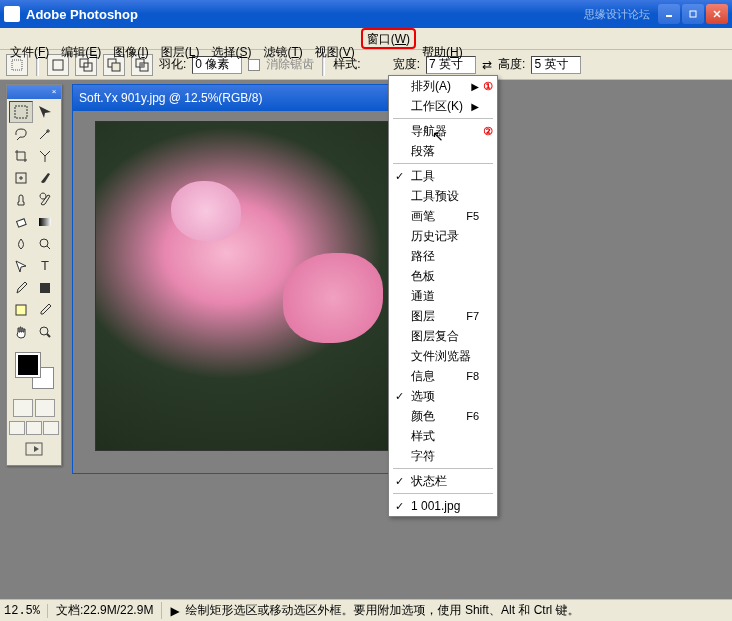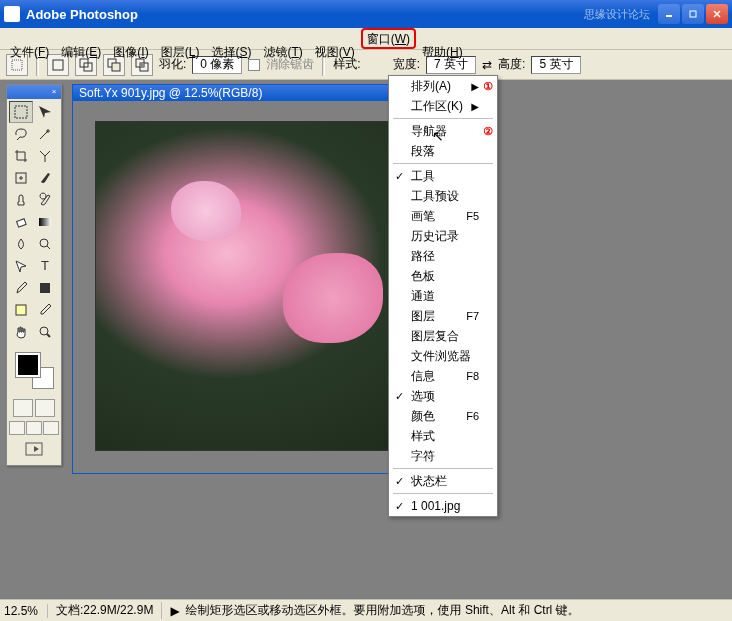--- a/index.html
+++ b/index.html
@@ -18,60 +18,60 @@
 .menubar { height: 22px; background: #ece9d8; display: flex; padding-left: 4px; border-bottom: 1px solid #c0c0b0; position: relative; }
 .menu-item { padding: 16px 6px; font-size: 12px; cursor: pointer; }
 .menu-item .underline { text-decoration: underline; }
 .menu-item.highlight { border: 2px solid #e00; border-radius: 4px; padding: 1px 4px; }
 
 .optbar { height: 30px; background: #ece9d8; border-bottom: 1px solid #c0c0b0; display: flex; align-items: center; padding: 0 6px; font-size: 12px; gap: 6px; }
 .optbar .icon-slot { width: 22px; height: 22px; border: 1px solid #999; background: #f4f3ec; display: flex; align-items: center; justify-content: center; }
 .optbar .sep { width: 3px; height: 22px; border-left: 1px solid #aaa; border-right: 1px solid #fff; margin: 0 2px; }
 .optbar input[type="text"] { height: 18px; border: 1px inset #999; font-size: 12px; padding: 0 2px; background: #fff; }
 .optbar .chk { width: 12px; height: 12px; border: 1px solid #888; background: #fff; }
-.optbar .valbox { width: 50px; text-align: center; }
+.optbar .valbox { width: 50px; }
 
 .workspace { position: absolute; top: 80px; left: 0; right: 0; bottom: 22px; background: #808080; }
 
 .toolbox { position: absolute; left: 6px; top: 4px; width: 56px; background: #ece9d8; border: 1px solid #888; box-shadow: 1px 1px 2px rgba(0,0,0,0.3); }
 .toolbox-head { height: 14px; background: linear-gradient(to bottom, #5289e8, #2d6cd8); display: flex; align-items: center; justify-content: flex-end; padding-right: 2px; }
 .toolbox-head .x { width: 10px; height: 10px; font-size: 8px; color: #fff; text-align: center; line-height: 10px; }
 .tools { display: flex; flex-wrap: wrap; padding: 2px; }
 .tool { width: 24px; height: 22px; display: flex; align-items: center; justify-content: center; border: 1px solid transparent; }
 .tool.sel { background: #d8d8c8; border: 1px inset #999; }
 .tool svg { width: 16px; height: 16px; }
 .fg-bg { position: relative; width: 48px; height: 44px; margin: 4px auto; }
 .fg-bg .fg { position: absolute; left: 6px; top: 4px; width: 24px; height: 24px; background: #000; border: 2px solid #fff; outline: 1px solid #888; }
 .fg-bg .bg { position: absolute; right: 4px; bottom: 4px; width: 22px; height: 22px; background: #fff; border: 1px solid #888; }
 .quickmask { display: flex; justify-content: center; gap: 2px; padding: 2px; }
 .quickmask .qm { width: 20px; height: 18px; border: 1px solid #999; background: #f4f3ec; }
 .screenmode { display: flex; justify-content: center; gap: 1px; padding: 2px; }
 .screenmode .sm { width: 16px; height: 14px; border: 1px solid #999; background: #f4f3ec; }
 
 .docwin { position: absolute; left: 72px; top: 4px; width: 420px; height: 390px; background: #808080; border: 1px solid #0a58cc; }
-.docwin-title { height: 16px; background: linear-gradient(to bottom, #3a76e0, #0a58cc); color: #fff; font-size: 12px; display: flex; align-items: center; padding: 0 6px; }
+.docwin-title { height: 26px; background: linear-gradient(to bottom, #3a76e0, #0a58cc); color: #fff; font-size: 12px; display: flex; align-items: center; padding: 0 6px; }
 .docwin-title .doc-x { margin-left: auto; width: 18px; height: 16px; background: #d84530; border-radius: 2px; color: #fff; text-align: center; line-height: 15px; font-size: 10px; }
 .canvas { position: absolute; left: 22px; top: 36px; width: 376px; height: 330px; background: #fff; border: 1px solid #333; }
 .photo { width: 100%; height: 100%; background: radial-gradient(ellipse at 35% 40%, #f7b8d0 0%, #e887b0 18%, #2a3a28 45%, #1a2818 100%); position: relative; overflow: hidden; }
 .photo::before { content: ''; position: absolute; left: 50%; top: 40%; width: 100px; height: 90px; background: radial-gradient(circle, #f0a0c0, #e070a0); border-radius: 50% 40% 50% 40%; }
 .photo::after { content: ''; position: absolute; left: 20%; top: 18%; width: 70px; height: 60px; background: radial-gradient(circle, #f8c8e0, #e898c0); border-radius: 45% 50% 40% 50%; }
 .photo .wm { position: absolute; left: 4px; top: 2px; color: #e0e000; font-size: 11px; font-weight: bold; opacity: 0.8; }
 
 .dropdown { position: absolute; left: 388px; top: 52px; width: 110px; background: #fff; border: 1px solid #808080; box-shadow: 2px 2px 4px rgba(0,0,0,0.3); z-index: 10; margin-top: 23px; }
 .dd-item { height: 20px; font-size: 12px; display: flex; align-items: center; padding: 0 18px 0 22px; position: relative; cursor: pointer; }
 .dd-item.hov { background: #316ac5; color: #fff; }
 .dd-item .arrow { margin-left: auto; font-size: 10px; }
 .dd-item .chk { position: absolute; left: 6px; font-size: 11px; }
 .dd-item .kb { margin-left: auto; font-size: 11px; }
 .dd-item .num { position: absolute; right: 4px; color: #e00; font-weight: bold; font-size: 11px; }
 .dd-sep { height: 1px; background: #c0c0c0; margin: 2px 4px; }
 .cursor-dd { position: absolute; left: 432px; top: 128px; z-index: 20; font-size: 14px; pointer-events: none; }
 
 .statusbar { position: absolute; bottom: 0; left: 0; right: 0; height: 22px; background: #ece9d8; border-top: 1px solid #c0c0b0; display: flex; align-items: center; font-size: 12px; }
-.statusbar .zoom { width: 48px; border-right: 1px solid #bbb; padding: 0 4px; }
+.statusbar .zoom { width: 48px; border-right: 1px solid #bbb; padding: 0 4px; font-family: Liberation Mono, monospace; }
 .statusbar .docsize { padding: 0 8px; border-right: 1px solid #bbb; }
 .statusbar .tip { padding: 0 8px; display: flex; align-items: center; }
 .statusbar .tip .tri { margin-right: 6px; }
 </style>
 </head>
 <body>
 
 <div class="titlebar">
   <div class="app-icon"></div>
   <div class="title">Adobe Photoshop</div>

